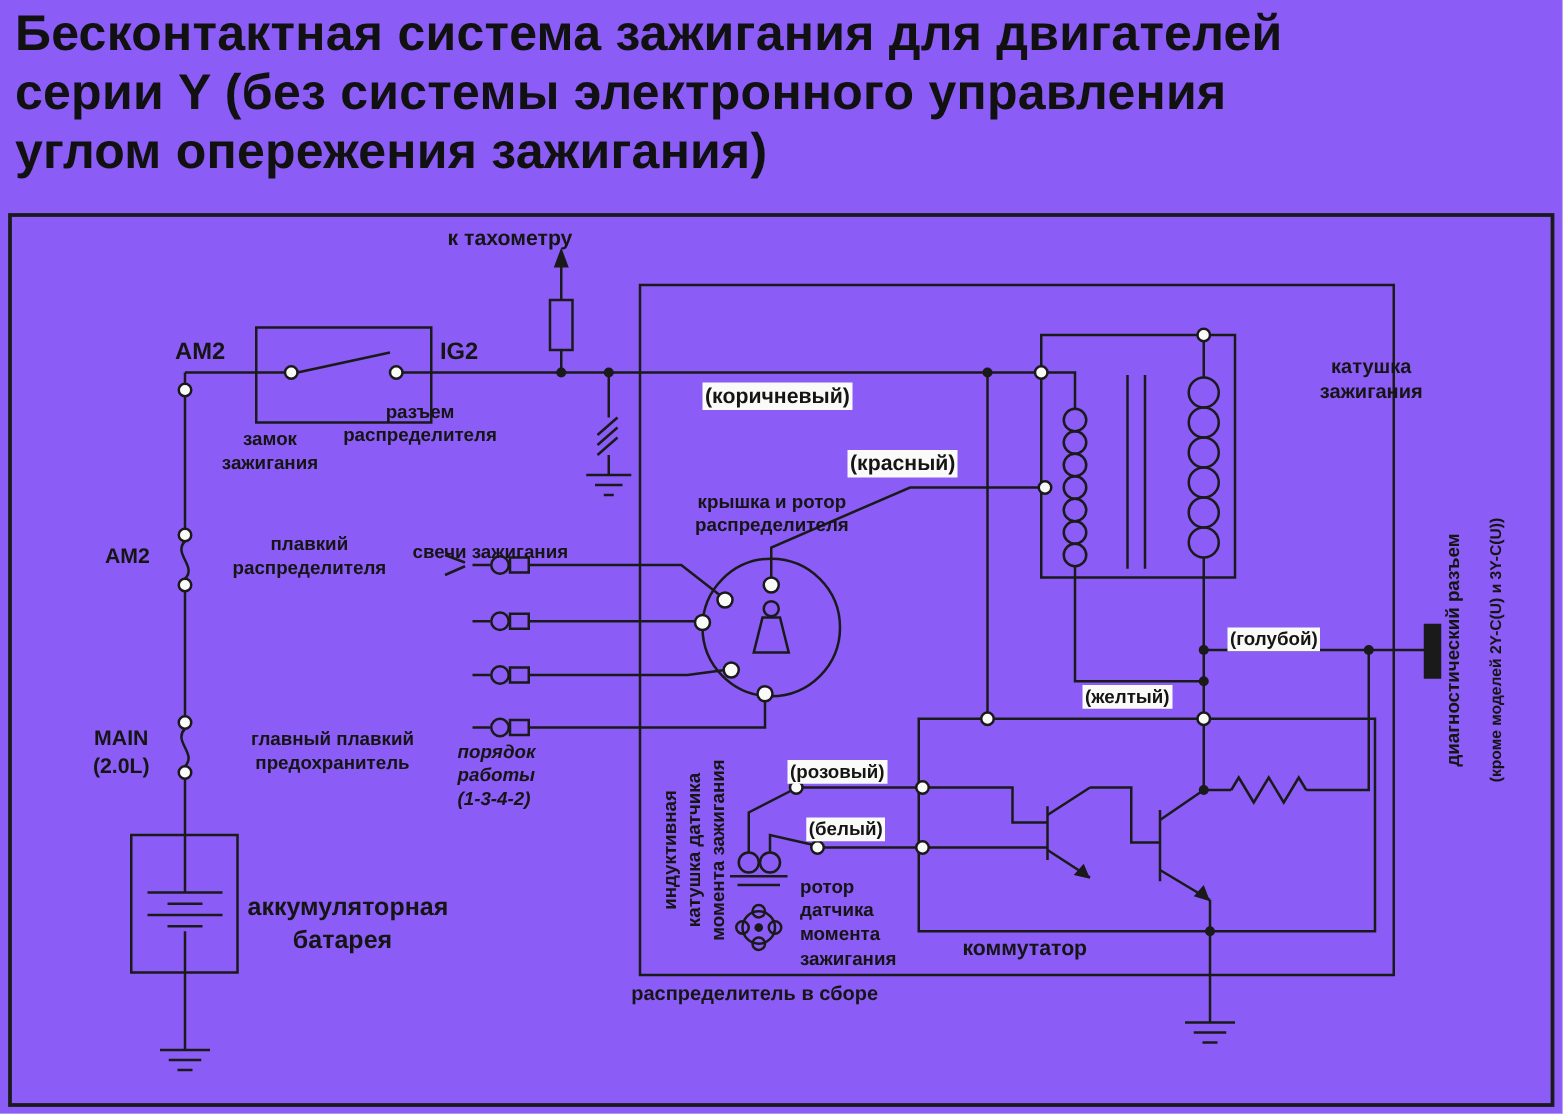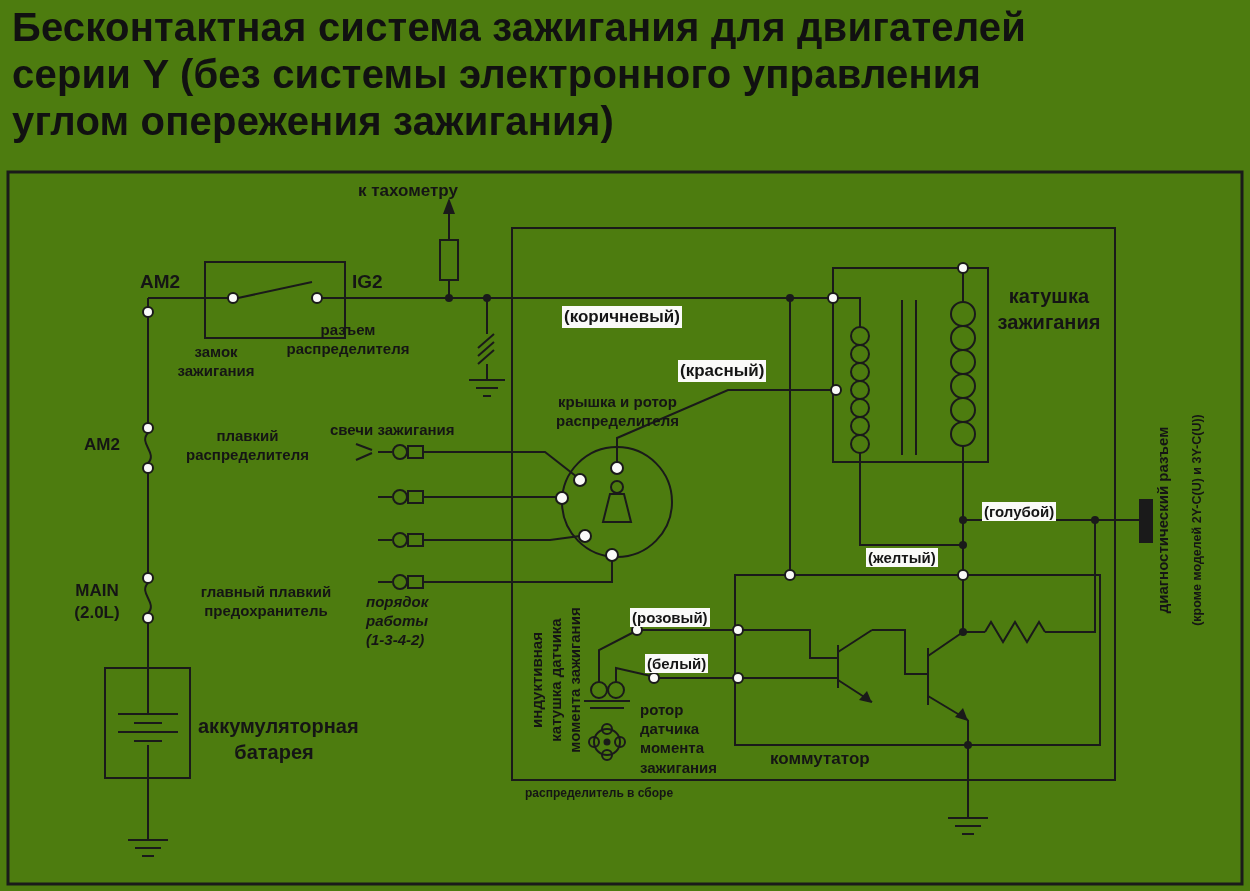--- a/index.html
+++ b/index.html
@@ -1,16 +1,16 @@
 <!DOCTYPE html>
 <html><head>
 <meta charset="utf-8">
 <style>
   html,body{margin:0;padding:0;background:#e8e8e4;}
-  #page{position:relative;width:1250px;height:891px;background:#4d7c0f;overflow:hidden;
+  #page{position:relative;width:1250px;height:891px;background:#8b5cf6;overflow:hidden;
         font-family:"Liberation Sans",sans-serif;color:#111;}
   #schem-svg{position:absolute;left:0;top:0;z-index:1;}
   .lbl{position:absolute;z-index:2;font-weight:700;color:#151515;white-space:pre-line;line-height:1.28;}
   .bg{background:#fafaf8;padding:0 2px;}
   .ctr{text-align:center;}
   .rot{transform:rotate(-90deg);}
   #title{position:absolute;left:12px;top:4px;width:1230px;font-size:40px;font-weight:700;
          line-height:1.17;white-space:pre-line;letter-spacing:0.2px;z-index:2;}
   #watermark{position:absolute;left:455px;top:826px;width:330px;text-align:center;z-index:3;
              font-size:42px;font-weight:700;color:rgba(225,225,225,0.85);
@@ -208,30 +208,30 @@
           <circle cx="968" cy="745" r="4"></circle>
       </g>
     </g>
   </svg>
 
   <div class="lbl" style="left:358px;top:180px;font-size:17px;">к тахометру</div>
   <div class="lbl" style="left:140px;top:270px;font-size:19px;">AM2</div>
   <div class="lbl" style="left:352px;top:270px;font-size:19px;">IG2</div>
   <div class="lbl ctr" style="left:160px;top:342px;width:112px;font-size:15px;">замок
 зажигания</div>
-  <div class="lbl ctr" style="left:268px;top:320px;width:160px;font-size:15px;">разъем
+  <div class="lbl ctr" style="left:256px;top:320px;width:160px;font-size:15px;">разъем
 распределителя</div>
   <div class="lbl bg" style="left:562px;top:306px;font-size:17px;">(коричневый)</div>
   <div class="lbl bg" style="left:678px;top:360px;font-size:17px;">(красный)</div>
-  <div class="lbl ctr" style="left:990px;top:284px;width:118px;font-size:20px;">катушка
+  <div class="lbl ctr" style="left:990px;top:284px;width:118px;font-size:16px;padding-left:48px;">катушка
 зажигания</div>
   <div class="lbl" style="left:84px;top:434px;font-size:17px;">AM2</div>
   <div class="lbl ctr" style="left:170px;top:426px;width:155px;font-size:15px;">плавкий
 распределителя</div>
-  <div class="lbl" style="left:330px;top:420px;font-size:15px;">свечи зажигания</div>
+  <div class="lbl" style="left:330px;top:432px;font-size:15px;">свечи зажигания</div>
   <div class="lbl ctr" style="left:520px;top:392px;width:195px;font-size:15px;">крышка и ротор
 распределителя</div>
   <div class="lbl ctr" style="left:56px;top:580px;width:82px;font-size:17px;">MAIN
 (2.0L)</div>
   <div class="lbl ctr" style="left:186px;top:582px;width:160px;font-size:15px;">главный плавкий
 предохранитель</div>
   <div class="lbl" style="left:366px;top:592px;width:100px;font-size:15px;font-style:italic;">порядок
 работы
 (1-3-4-2)</div>
   <div class="lbl ctr" style="left:198px;top:698px;width:152px;font-size:20px;margin-top:16px;">аккумуляторная
@@ -243,15 +243,15 @@
   <div class="lbl bg" style="left:645px;top:654px;font-size:15px;">(белый)</div>
   <div class="lbl" style="left:640px;top:700px;width:110px;font-size:15px;">ротор
 датчика
 момента
 зажигания</div>
   <div class="lbl" style="left:770px;top:748px;font-size:17px;">коммутатор</div>
   <div class="lbl bg" style="left:866px;top:548px;font-size:15px;">(желтый)</div>
   <div class="lbl bg" style="left:982px;top:502px;font-size:15px;text-align:center;">(голубой)</div>
   <div class="lbl ctr rot" style="left:1033px;top:510px;width:260px;height:20px;font-size:15px;">диагностический разъем</div>
   <div class="lbl ctr rot" style="left:1047px;top:512px;width:300px;height:16px;font-size:12.5px;">(кроме моделей 2Y-C(U) и 3Y-C(U))</div>
-  <div class="lbl" style="left:505px;top:786px;font-size:12px;margin-left:20px;">распределитель в сборе</div>
+  <div class="lbl" style="left:505px;top:786px;font-size:16px;">распределитель в сборе</div>
 
 </div>
 
 </body></html>

